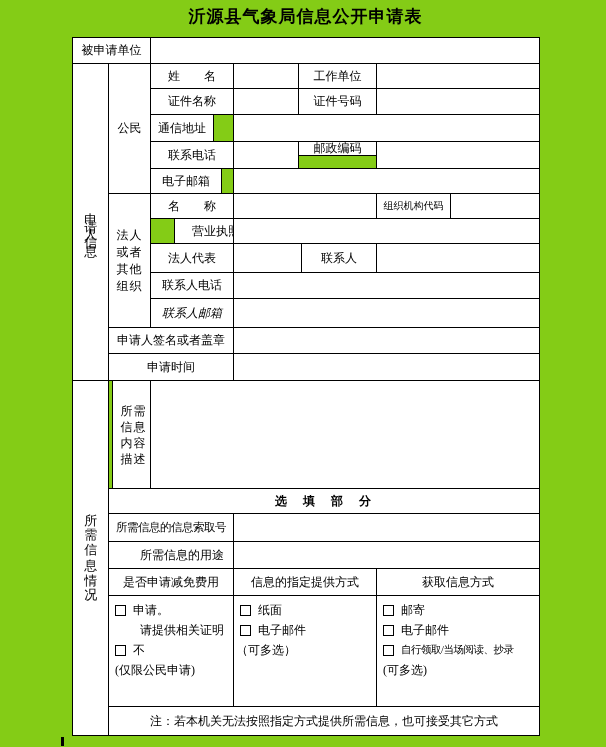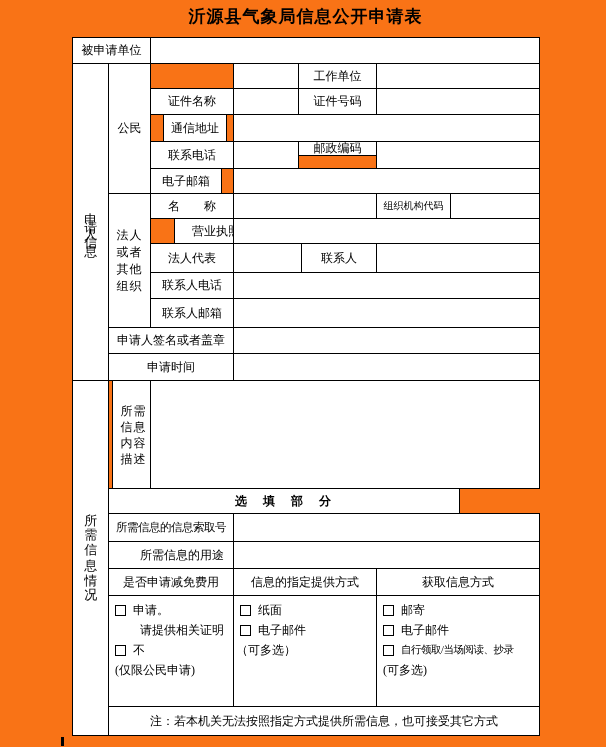--- a/index.html
+++ b/index.html
@@ -1,20 +1,20 @@
 <!DOCTYPE html>
 <html><head>
 <meta charset="utf-8">
 <style>
   html,body{margin:0;padding:0;}
   body{
     width:606px;height:747px;background:#ffffff;position:relative;
     font-family:"Liberation Serif","DejaVu Serif",serif;color:#000;
   }
-  .page{position:absolute;left:0;top:0;width:606px;height:747px;background:#f97316;}
+  .page{position:absolute;left:0;top:0;width:606px;height:747px;background:#84cc16;}
   .title{
     position:absolute;left:72px;top:5px;width:467px;text-align:center;
     font-size:17px;font-weight:bold;letter-spacing:1px;
   }
   .cell{
     position:absolute;box-sizing:border-box;border:1px solid #000;background:#fff;
     display:flex;align-items:center;justify-content:center;
     font-size:12px;line-height:1.2;overflow:hidden;
   }
   .cell.blk{display:block;}
@@ -52,30 +52,31 @@
 
   <div class="cell" style="left:72px;top:37px;width:79px;height:27px;">被申请单位</div>
   <div class="cell" style="left:150px;top:37px;width:390px;height:27px;"></div>
 
   <div class="cell" style="left:72px;top:63px;width:37px;height:318px;">
     <span class="vtext ls8">申请人信息</span>
   </div>
 
   <div class="cell" style="left:108px;top:63px;width:43px;height:131px;">公民</div>
 
+  <div class="cell" style="left:150px;top:63px;width:84px;height:26px;">姓　　名</div>
   <div class="cell" style="left:233px;top:63px;width:66px;height:26px;"></div>
   <div class="cell" style="left:298px;top:63px;width:79px;height:26px;">工作单位</div>
   <div class="cell" style="left:376px;top:63px;width:164px;height:26px;"></div>
 
   <div class="cell" style="left:150px;top:88px;width:84px;height:27px;">证件名称</div>
   <div class="cell" style="left:233px;top:88px;width:66px;height:27px;"></div>
   <div class="cell" style="left:298px;top:88px;width:79px;height:27px;">证件号码</div>
   <div class="cell" style="left:376px;top:88px;width:164px;height:27px;"></div>
 
-  <div class="cell" style="left:150px;top:114px;width:64px;height:28px;margin-left:13px;">通信地址</div>
+  <div class="cell" style="left:150px;top:114px;width:64px;height:28px;">通信地址</div>
   <div class="cell" style="left:233px;top:114px;width:307px;height:28px;"></div>
 
   <div class="cell" style="left:150px;top:141px;width:84px;height:28px;">联系电话</div>
   <div class="cell" style="left:233px;top:141px;width:66px;height:28px;"></div>
   <div class="cell" style="left:298px;top:141px;width:79px;height:15px;">邮政编码</div>
   <div class="cell" style="left:376px;top:141px;width:164px;height:28px;"></div>
 
   <div class="cell" style="left:150px;top:168px;width:72px;height:26px;">电子邮箱</div>
   <div class="cell" style="left:233px;top:168px;width:307px;height:26px;"></div>
 
@@ -92,39 +93,39 @@
   <div class="cell" style="left:233px;top:218px;width:307px;height:26px;"></div>
 
   <div class="cell" style="left:150px;top:243px;width:84px;height:30px;">法人代表</div>
   <div class="cell" style="left:233px;top:243px;width:69px;height:30px;"></div>
   <div class="cell" style="left:301px;top:243px;width:76px;height:30px;">联系人</div>
   <div class="cell" style="left:376px;top:243px;width:164px;height:30px;"></div>
 
   <div class="cell" style="left:150px;top:272px;width:84px;height:27px;">联系人电话</div>
   <div class="cell" style="left:233px;top:272px;width:307px;height:27px;"></div>
 
-  <div class="cell" style="left:150px;top:298px;width:84px;height:30px;">联系人邮箱</div>
+  <div class="cell" style="left:150px;top:298px;width:84px;height:30px;font-style:italic;">联系人邮箱</div>
   <div class="cell" style="left:233px;top:298px;width:307px;height:30px;"></div>
 
   <div class="cell" style="left:108px;top:327px;width:126px;height:27px;">申请人签名或者盖章</div>
   <div class="cell" style="left:233px;top:327px;width:307px;height:27px;"></div>
 
   <div class="cell" style="left:108px;top:353px;width:126px;height:28px;">申请时间</div>
   <div class="cell" style="left:233px;top:353px;width:307px;height:28px;"></div>
 
   <div class="cell padtop" style="left:72px;top:380px;width:37px;height:356px;padding-top:122px;">
     <span class="vtext ls14">所需信息情况</span>
   </div>
 
   <div class="cell" style="left:112px;top:380px;width:43px;height:109px;">
     <span class="wrap2" style="line-height:16px;">所需信息内容描述</span>
   </div>
   <div class="cell" style="left:150px;top:380px;width:390px;height:109px;"></div>
 
-  <div class="cell bold" style="left:108px;top:488px;width:352px;height:26px;font-family:Liberation Serif, serif;">选　填　部　分</div>
+  <div class="cell bold" style="left:108px;top:488px;width:432px;height:26px;font-family:Liberation Serif, serif;">选　填　部　分</div>
 
   <div class="cell tight" style="left:108px;top:513px;width:126px;height:29px;">所需信息的信息索取号</div>
   <div class="cell" style="left:233px;top:513px;width:307px;height:29px;"></div>
 
   <div class="cell" style="left:108px;top:541px;width:126px;height:28px;padding-left:22px;">所需信息的用途</div>
   <div class="cell" style="left:233px;top:541px;width:307px;height:28px;"></div>
 
   <div class="cell" style="left:108px;top:568px;width:126px;height:28px;">是否申请减免费用</div>
   <div class="cell" style="left:233px;top:568px;width:144px;height:28px;">信息的指定提供方式</div>
   <div class="cell" style="left:376px;top:568px;width:164px;height:28px;">获取信息方式</div>

